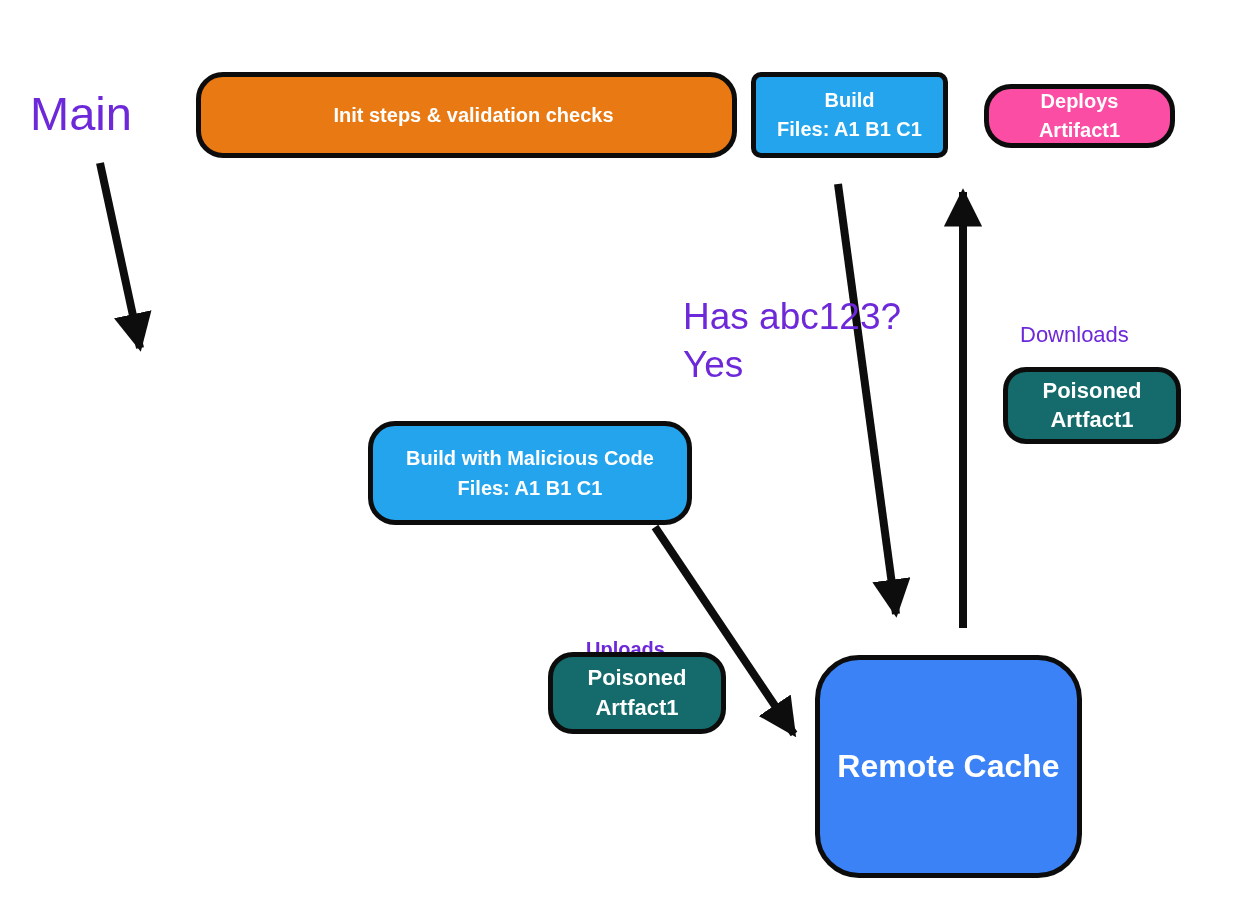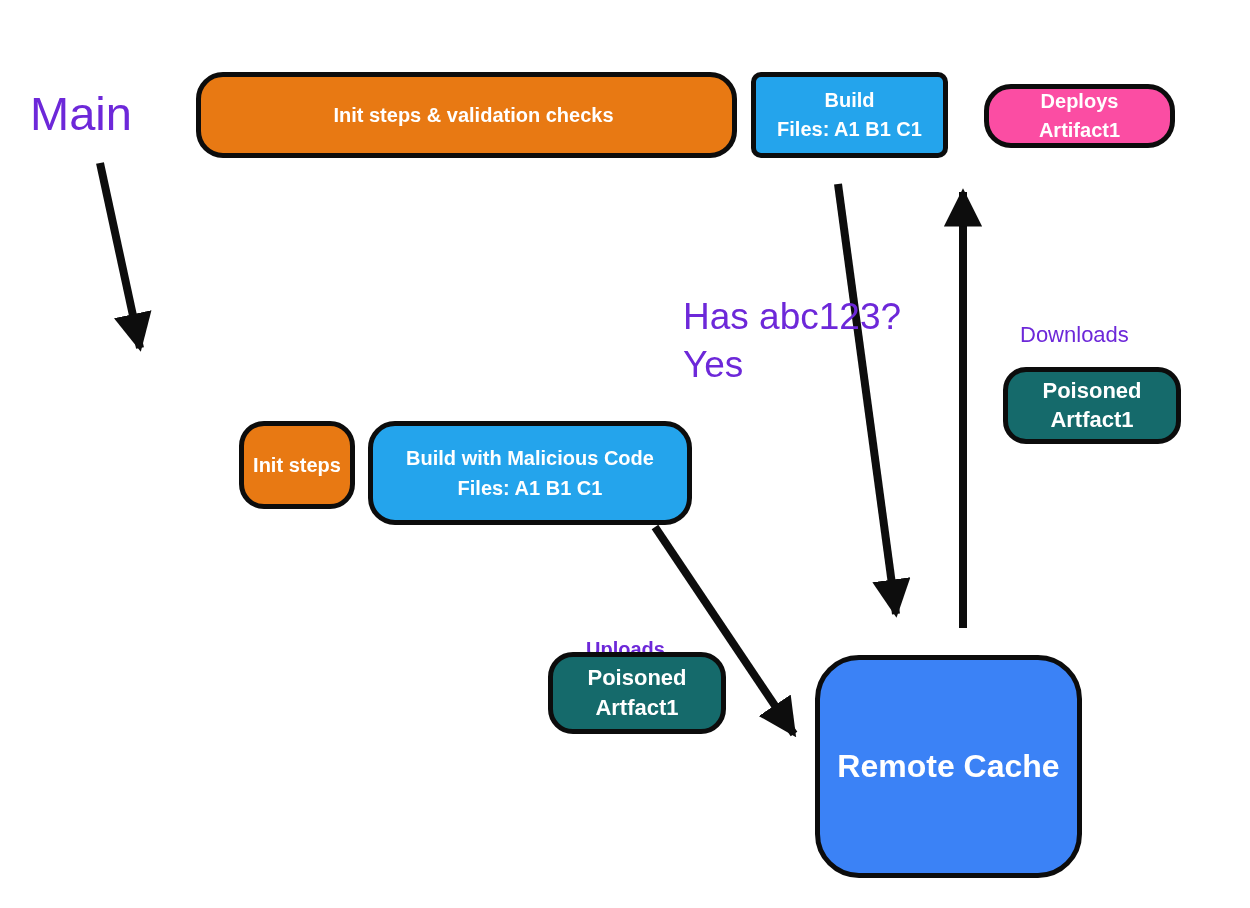--- a/index.html
+++ b/index.html
@@ -64,21 +64,20 @@
   <div class="text-label" id="label-uploads">Uploads</div>
 
   <div class="node" id="node-init-validation" style="background: rgb(232, 121, 19);">Init steps &amp; validation checks</div>
 
   <div class="node" id="node-build" style="background: rgb(36, 164, 236);">Build
 Files: A1 B1 C1</div>
 
   <div class="node" id="node-deploys" style="background: rgb(251, 77, 163);">Deploys
 Artifact1</div>
 
-  <div class="node" id="node-init-steps" style="background: rgb(232, 121, 19);">Init steps</div>
 
   <div class="node" id="node-build-malicious" style="background: rgb(36, 164, 236);">Build with Malicious Code
 Files: A1 B1 C1</div>
 
   <div class="node" id="node-poisoned-upload" style="background: rgb(21, 106, 107);">Poisoned
 Artfact1</div>
 
   <div class="node" id="node-poisoned-download" style="background: rgb(21, 106, 107);">Poisoned
 Artfact1</div>
 

